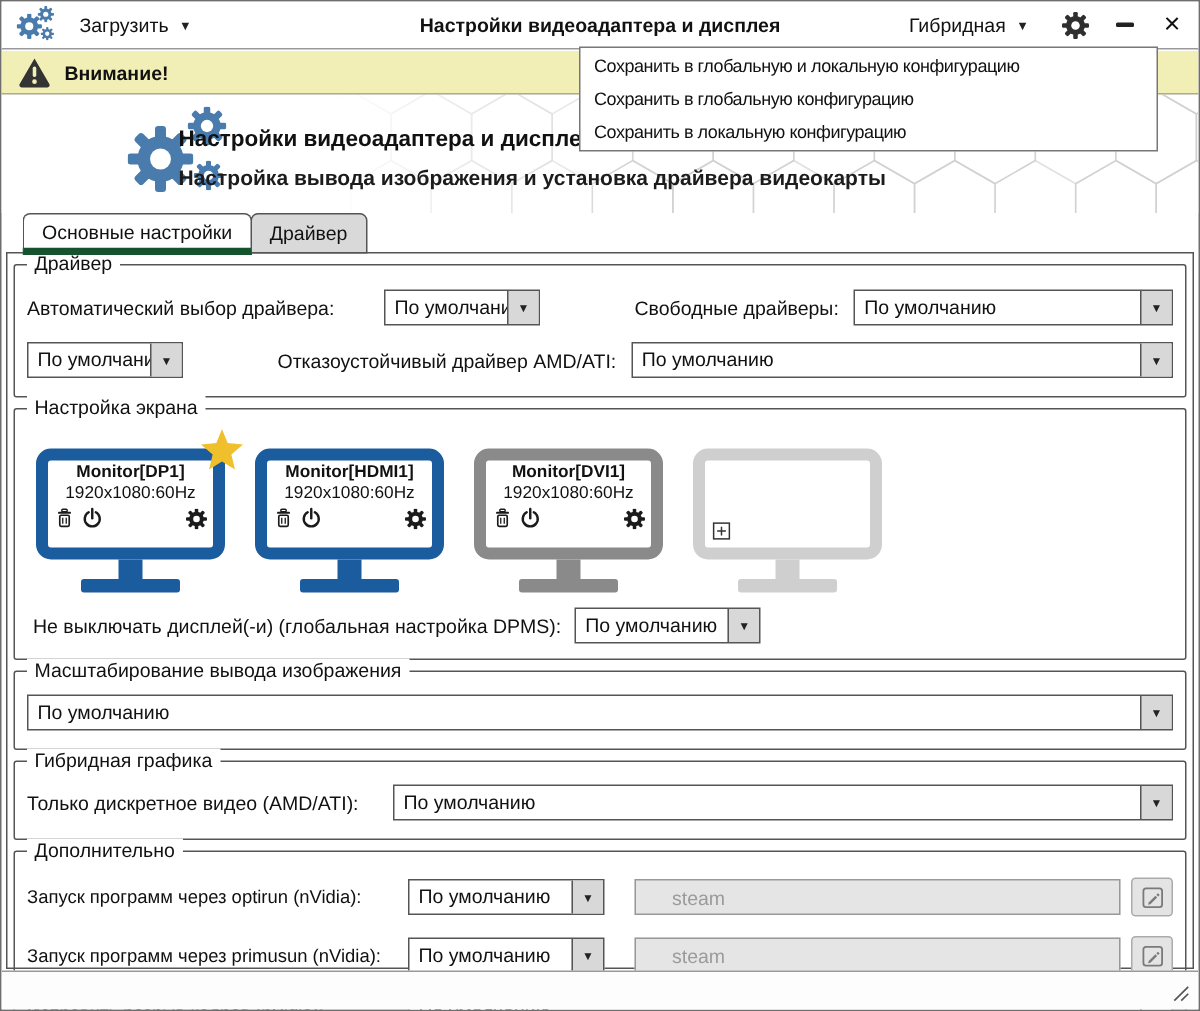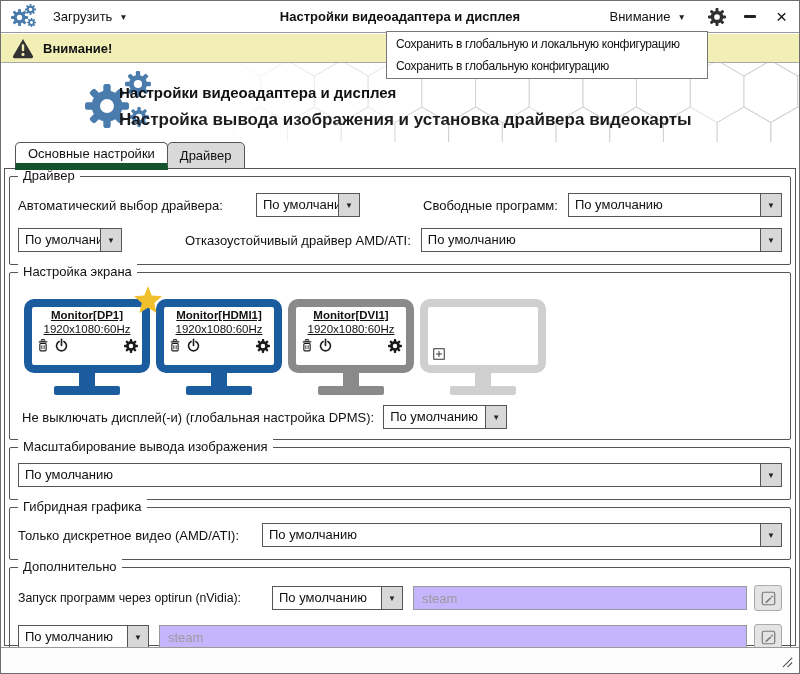--- a/index.html
+++ b/index.html
@@ -27,48 +27,48 @@
   .min-bar { width:12px; height:2.4px; background:#222; border-radius:1px; }
   .close-btn { font-size:19px; line-height:16px; color:#111; padding:0 2px; }
 
   
   .warnbar { position:absolute; top:33px; left:0; right:0; height:29px;
     background:#f1efb6; border-bottom:1px solid #a9a9a9;
     display:flex; align-items:center; gap:9px; padding:0 11px; z-index:3; }
   .warn-text { font-weight:bold; }
 
   
-  .savemenu { position:absolute; top:30px; left:385px; width:322px;
+  .savemenu { position:absolute; top:30px; left:385px; width:386px;
     background:#fff; border:1px solid #777; z-index:40; padding:1px 0; }
   .smi { font-size:12px; letter-spacing:-0.3px; padding:4px 9px; white-space:nowrap; }
 
   
   .header { position:absolute; top:62px; left:0; right:0; height:79px;
     background:#fff; overflow:hidden; z-index:2; }
   #hexbg { position:absolute; right:0; top:0; }
   .hexfade { position:absolute; left:0; top:0; bottom:0; width:440px;
     background:linear-gradient(90deg,#fff 0,#fff 215px,rgba(255,255,255,0) 100%); }
   .logo { position:absolute; left:84px; top:8px; width:70px; height:66px; color:#4a7bad; }
   .logo .g1 { position:absolute; left:0; top:13px; }
   .logo .g2 { position:absolute; left:40px; top:0; }
   .logo .g3 { position:absolute; left:44px; top:36px; }
   .tb-logo { position:relative; width:27px; height:26px; color:#4a7bad; }
   .tb-logo .g1 { position:absolute; left:0; top:5px; }
   .tb-logo .g2 { position:absolute; left:14px; top:0; }
   .tb-logo .g3 { position:absolute; left:16px; top:14px; }
   .h-title { position:absolute; left:118px; top:21px; font-size:15px; font-weight:bold; }
-  .h-sub   { position:absolute; left:118px; top:47px; font-size:17px; font-weight:bold; color:#1c1c1c; }
+  .h-sub   { position:absolute; left:118px; top:47px; font-size:14px; font-weight:bold; color:#1c1c1c; }
 
   
   .tabs { position:absolute; top:141px; left:14px; display:flex; z-index:6; }
   .tab { height:27px; padding:0 12px; display:flex; align-items:center;
     background:#d9d9d9; border:1px solid #555; margin-left:-1px;
     border-radius:5px 5px 0 0; white-space:nowrap; }
   .tab.first { margin-left:0; }
-  .tab.active { background:#fff; height:28px; border-bottom:7px solid #14532d; z-index:7; }
+  .tab.active { background:#fff; height:28px; border-bottom:5px solid #14532d; z-index:7; }
 
   
   .panel { position:absolute; left:3px; right:3px; top:167px; bottom:27px;
     border:1px solid #555; background:#fff; padding:7px 4px 0; z-index:5; }
   .group { position:relative; border:1px solid #555; border-radius:2px;
     margin:0 0 7px; padding:13px 8px 7px; }
   .legend { position:absolute; top:-9px; left:8px; background:#fff; padding:0 5px; }
 
   
   .combo { display:flex; align-items:stretch; height:24px;
@@ -80,21 +80,21 @@
 
   
   .drv-row { display:flex; align-items:center; margin:3px 0 11px; }
   .drv-row:last-child { margin-bottom:5px; }
   .dl1 { width:238px; flex:none; }
   .dc1 { width:104px; flex:none; }
   .dl2 { margin-left:63px; flex:none; white-space:nowrap; }
   .dc2 { flex:1; margin-left:10px; min-width:126px; }
 
   
-  .mon-row { display:flex; gap:6px; margin:13px 6px 4px; align-items:flex-start;text-decoration:underline; }
+  .mon-row { display:flex; gap:20px; margin:13px 6px 4px; align-items:flex-start; }
   .monitor { position:relative; width:126px; flex:none; }
   .mscreen { border:8px solid var(--c); border-radius:10px; background:#fff;
     height:74px; padding:2px 4px 0; }
   .mname { font-weight:bold; font-size:11.5px; text-align:center; white-space:nowrap; }
   .mmode { font-size:11.5px; text-align:center; white-space:nowrap; margin-top:2px; }
   .mics { display:flex; align-items:center; gap:4px; margin-top:3px; color:#1b1b1b; }
   .mics .right { margin-left:auto; }
   .mneck { width:16px; height:13px; background:var(--c); margin:0 auto; }
   .mbase { width:66px; height:9px; background:var(--c); margin:0 auto; border-radius:2px; }
   .star { position:absolute; top:-14px; right:-13px; z-index:2; }
@@ -106,22 +106,22 @@
   
   .fullrow { display:flex; align-items:center; margin:2px 0 5px; }
   .fullrow .combo { flex:1; }
   .hyb-lbl { width:244px; flex:none; }
 
   
   .ex-row { display:flex; align-items:center; margin:4px 0 13px; }
   .ex-row:last-child { margin-bottom:7px; }
   .ex-lbl { width:254px; flex:none; font-size:12.3px; white-space:nowrap; }
   .ex-combo { width:131px; flex:none; }
-  .ex-input { flex:1; margin-left:10px; height:24px; border:1px solid #999;
-    padding:0 8px; font-family:inherit; font-size:13px; color:#444; background:#c4b5fd; }
+  .ex-input { flex:1; margin-left:20px; height:24px; border:1px solid #999;
+    padding:0 24px; font-family:inherit; font-size:13px; color:#444; background:#e5e5e5; }
   .ex-input::placeholder { color:#9b9b9b; }
   .edit-btn { width:28px; height:26px; margin-left:7px; flex:none;
     background:#e4e4e4; border:1px solid #ababab; border-radius:3px;
     display:flex; align-items:center; justify-content:center; color:#7a7a7a; }
   .ex-combo-wide { flex:1; }
 
   
   .statusbar { position:absolute; left:0; right:0; bottom:0; height:26px;
     border-top:1px solid #999; background:#fdfdfd; z-index:6; }
   .grip { position:absolute; right:5px; bottom:4px; color:#555; }
@@ -184,21 +184,21 @@
         <use href="#gear"></use>
       </svg>
   </div>
   <div class="menu-btn">
     <span>Загрузить</span>
     <span class="caret">▼</span>
   </div>
   <div class="win-title">Настройки видеоадаптера и дисплея</div>
   <div class="tb-right">
     <div class="menu-btn">
-      <span>Внимание</span>
+      <span>Гибридная</span>
       <span class="caret">▼</span>
     </div>
     <svg class="ic tb-gear" width="18" height="18">
         <use href="#gear"></use>
       </svg>
     <div class="min-btn">
         <div class="min-bar"></div>
       </div>
     <div class="close-btn">×</div>
   </div>
@@ -274,40 +274,41 @@
         <use href="#gear"></use>
       </svg>
   </div>
   <div class="h-title">Настройки видеоадаптера и дисплея</div>
   <div class="h-sub">Настройка вывода изображения и установка драйвера видеокарты</div>
 </div>
 
 <div class="savemenu">
   <div class="smi">Сохранить в глобальную и локальную конфигурацию</div>
   <div class="smi">Сохранить в глобальную конфигурацию</div>
+  <div class="smi">Сохранить в локальную конфигурацию</div>
 </div>
 
 <div class="tabs">
   <div class="tab first active">Основные настройки</div>
   <div class="tab">Драйвер</div>
 </div>
 
 <div class="panel">
 
   <div class="group">
     <span class="legend">Драйвер</span>
     <div class="drv-row">
       <span class="dl1">Автоматический выбор драйвера:</span>
       <div class="combo dc1">
         <span class="cval">По умолчанию</span>
         <span class="carr">
             <span class="caret">▼</span>
           </span>
       </div>
-      <span class="dl2">Свободные программ:</span>
+      <span class="dl2">Свободные драйверы:</span>
       <div class="combo dc2">
         <span class="cval">По умолчанию</span>
         <span class="carr">
             <span class="caret">▼</span>
           </span>
       </div>
     </div>
     <div class="drv-row">
       <div class="combo dc1">
         <span class="cval">По умолчанию</span>
@@ -452,20 +453,21 @@
       </div>
       <input class="ex-input" placeholder="steam" style="">
       <div class="edit-btn">
         <svg class="ic" width="17" height="17">
             <use href="#edit"></use>
           </svg>
       </div>
     </div>
 
     <div class="ex-row">
+      <span class="ex-lbl">Запуск программ через primusun (nVidia):</span>
       <div class="combo ex-combo">
         <span class="cval">По умолчанию</span>
         <span class="carr">
             <span class="caret">▼</span>
           </span>
       </div>
       <input class="ex-input" placeholder="steam" style="">
       <div class="edit-btn">
         <svg class="ic" width="17" height="17">
             <use href="#edit"></use>

